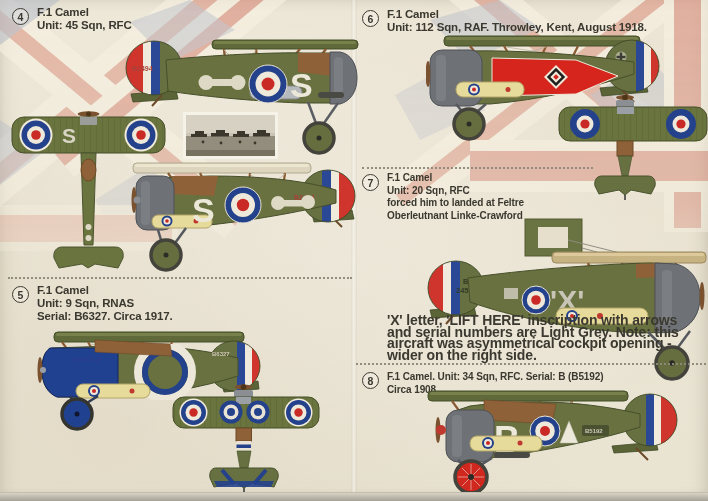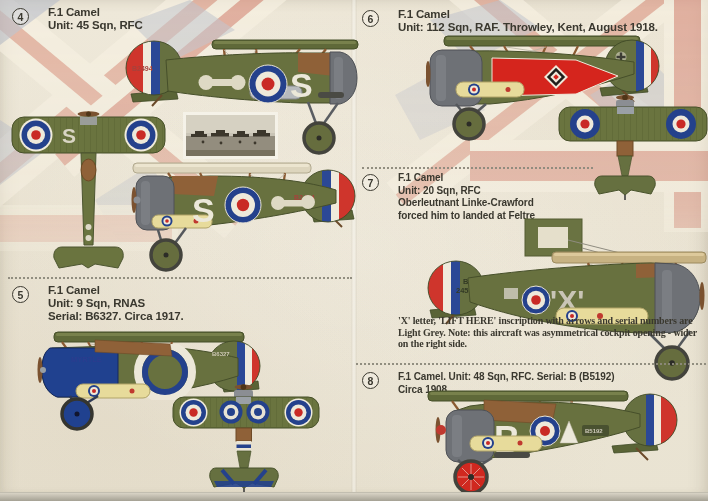--- a/index.html
+++ b/index.html
@@ -8,23 +8,23 @@
     font-family:"Liberation Sans",sans-serif;
     background:
       radial-gradient(ellipse at 15% 85%, rgba(190,170,140,.14), transparent 60%),
       radial-gradient(ellipse at 85% 25%, rgba(205,185,155,.10), transparent 55%),
       radial-gradient(ellipse at 50% 50%, rgba(255,255,250,.25), transparent 70%),
       linear-gradient(#eee8d9,#e9e3d2);
     box-shadow: inset -8px 0 14px rgba(90,80,55,.10), inset 8px 0 14px rgba(90,80,55,.07), inset 0 -6px 10px rgba(90,80,55,.08);
   }
   svg{position:absolute;display:block;}
   svg text{font-family:"Liberation Sans",sans-serif;}
-  .tx{position:absolute;color:#3a382f;font-size:11.5px;line-height:13.2px;font-weight:700;letter-spacing:-.15px;white-space:nowrap;margin-left:11px;}
+  .tx{position:absolute;color:#3a382f;font-size:11.5px;line-height:13.2px;font-weight:700;letter-spacing:-.15px;white-space:nowrap;}
   .tx.sm{font-size:10px;line-height:12.6px;letter-spacing:-.1px;}
-  .note{white-space:normal;width:300px;font-size:10px;line-height:11.6px;font-family:Liberation Serif, serif;}
+  .note{white-space:normal;width:300px;font-size:14px;line-height:11.6px;}
   .badge{
     position:absolute;width:15px;height:15px;border:1.7px solid #3a382f;border-radius:50%;
     display:flex;align-items:center;justify-content:center;
     font-size:10.5px;font-weight:700;color:#3a382f;background:rgba(252,250,242,.3);
   }
   .dash{position:absolute;height:0;border-top:2px dotted #8d8a7c;opacity:.95;}
   .crease{position:absolute;left:351px;top:0;width:6px;height:501px;pointer-events:none;
     background:linear-gradient(90deg, rgba(110,100,80,.07), rgba(255,255,252,.45) 50%, rgba(110,100,80,.09));}
   .bottom-edge{position:absolute;left:0;top:492px;width:708px;height:9px;
     background:linear-gradient(#d8d3c5,#9e9a8d);border-top:1px solid #c2beb0;}
@@ -475,22 +475,22 @@
   </svg>
 
   <div class="dash" style="left:362px;top:167px;width:231px"></div>
 
   <div class="badge" style="left:362px;top:174px">
     <span>7</span>
   </div>
   <div class="tx sm" style="left:387px;top:172px">
     <div>F.1 Camel</div>
     <div>Unit: 20 Sqn, RFC</div>
+    <div>forced him to landed at Feltre</div>
     <div>Oberleutnant Linke-Crawford</div>
-    <div>forced him to landed at Feltre</div>
   </div>
 
   <svg width="140" height="55" viewBox="518 214 140 55" style="left:518px;top:214px">
     <rect x="525" y="219" width="57" height="37" fill="#6a7342" stroke="#545d33"></rect>
     <rect x="538" y="227" width="30" height="21" fill="#e5dfcb"></rect>
     <line x1="568" y1="240" x2="652" y2="261" stroke="#8f8c80" stroke-width="1"></line>
     <line x1="582" y1="248" x2="648" y2="266" stroke="#8f8c80" stroke-width="1"></line>
   </svg>
 
   <svg width="284" height="150" viewBox="424 248 284 150" style="left:424px;top:248px">
@@ -552,21 +552,21 @@
   </svg>
 
   <div class="tx note" style="left:387px;top:315px">'X' letter, 'LIFT HERE' inscription with arrows and serial numbers are Light Grey. Note: this aircraft was asymmetrical cockpit opening - wider on the right side.</div>
 
   <div class="dash" style="left:356px;top:363px;width:350px"></div>
 
   <div class="badge" style="left:362px;top:372px">
     <span>8</span>
   </div>
   <div class="tx sm" style="left:387px;top:371px">
-    <div>F.1 Camel. Unit: 48 Sqn, RFC. Serial: B (B5192)</div>
+    <div>F.1 Camel. Unit: 34 Sqn, RFC. Serial: B (B5192)</div>
     <div>Circa 1908.</div>
   </div>
 
   <svg width="294" height="113" viewBox="414 388 294 113" style="left:414px;top:388px">
     <defs>
         <clipPath id="rudF8">
           <ellipse cx="650" cy="420" rx="27" ry="26"></ellipse>
         </clipPath>
       </defs>
     <rect x="428" y="391" width="200" height="10" rx="4" fill="#5f6939" stroke="#454f28"></rect>

